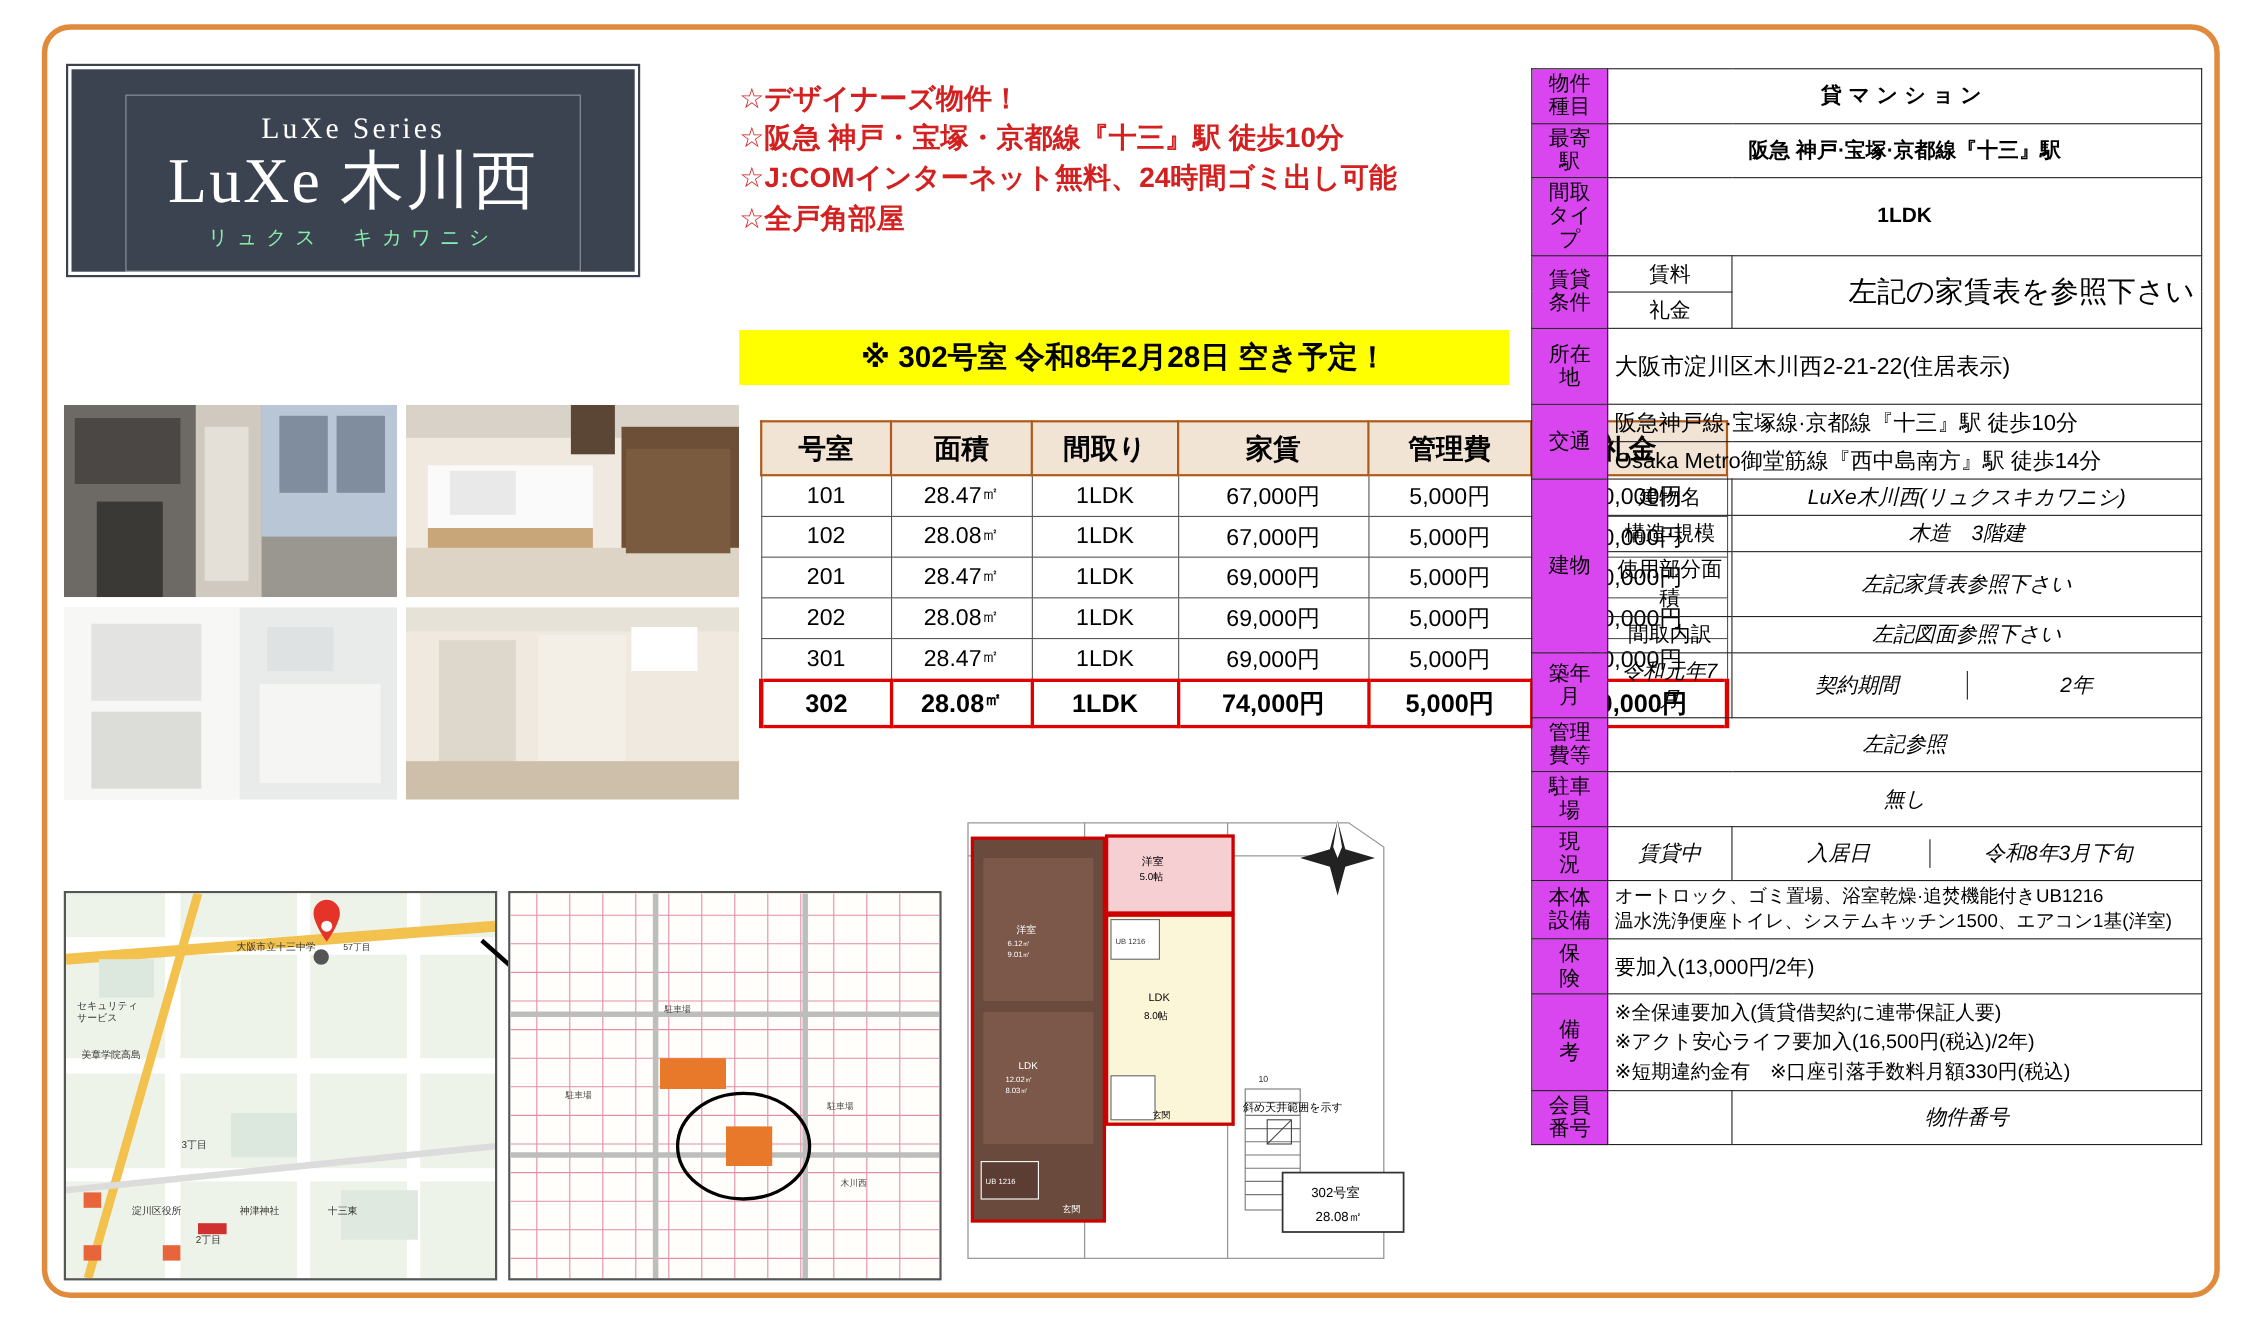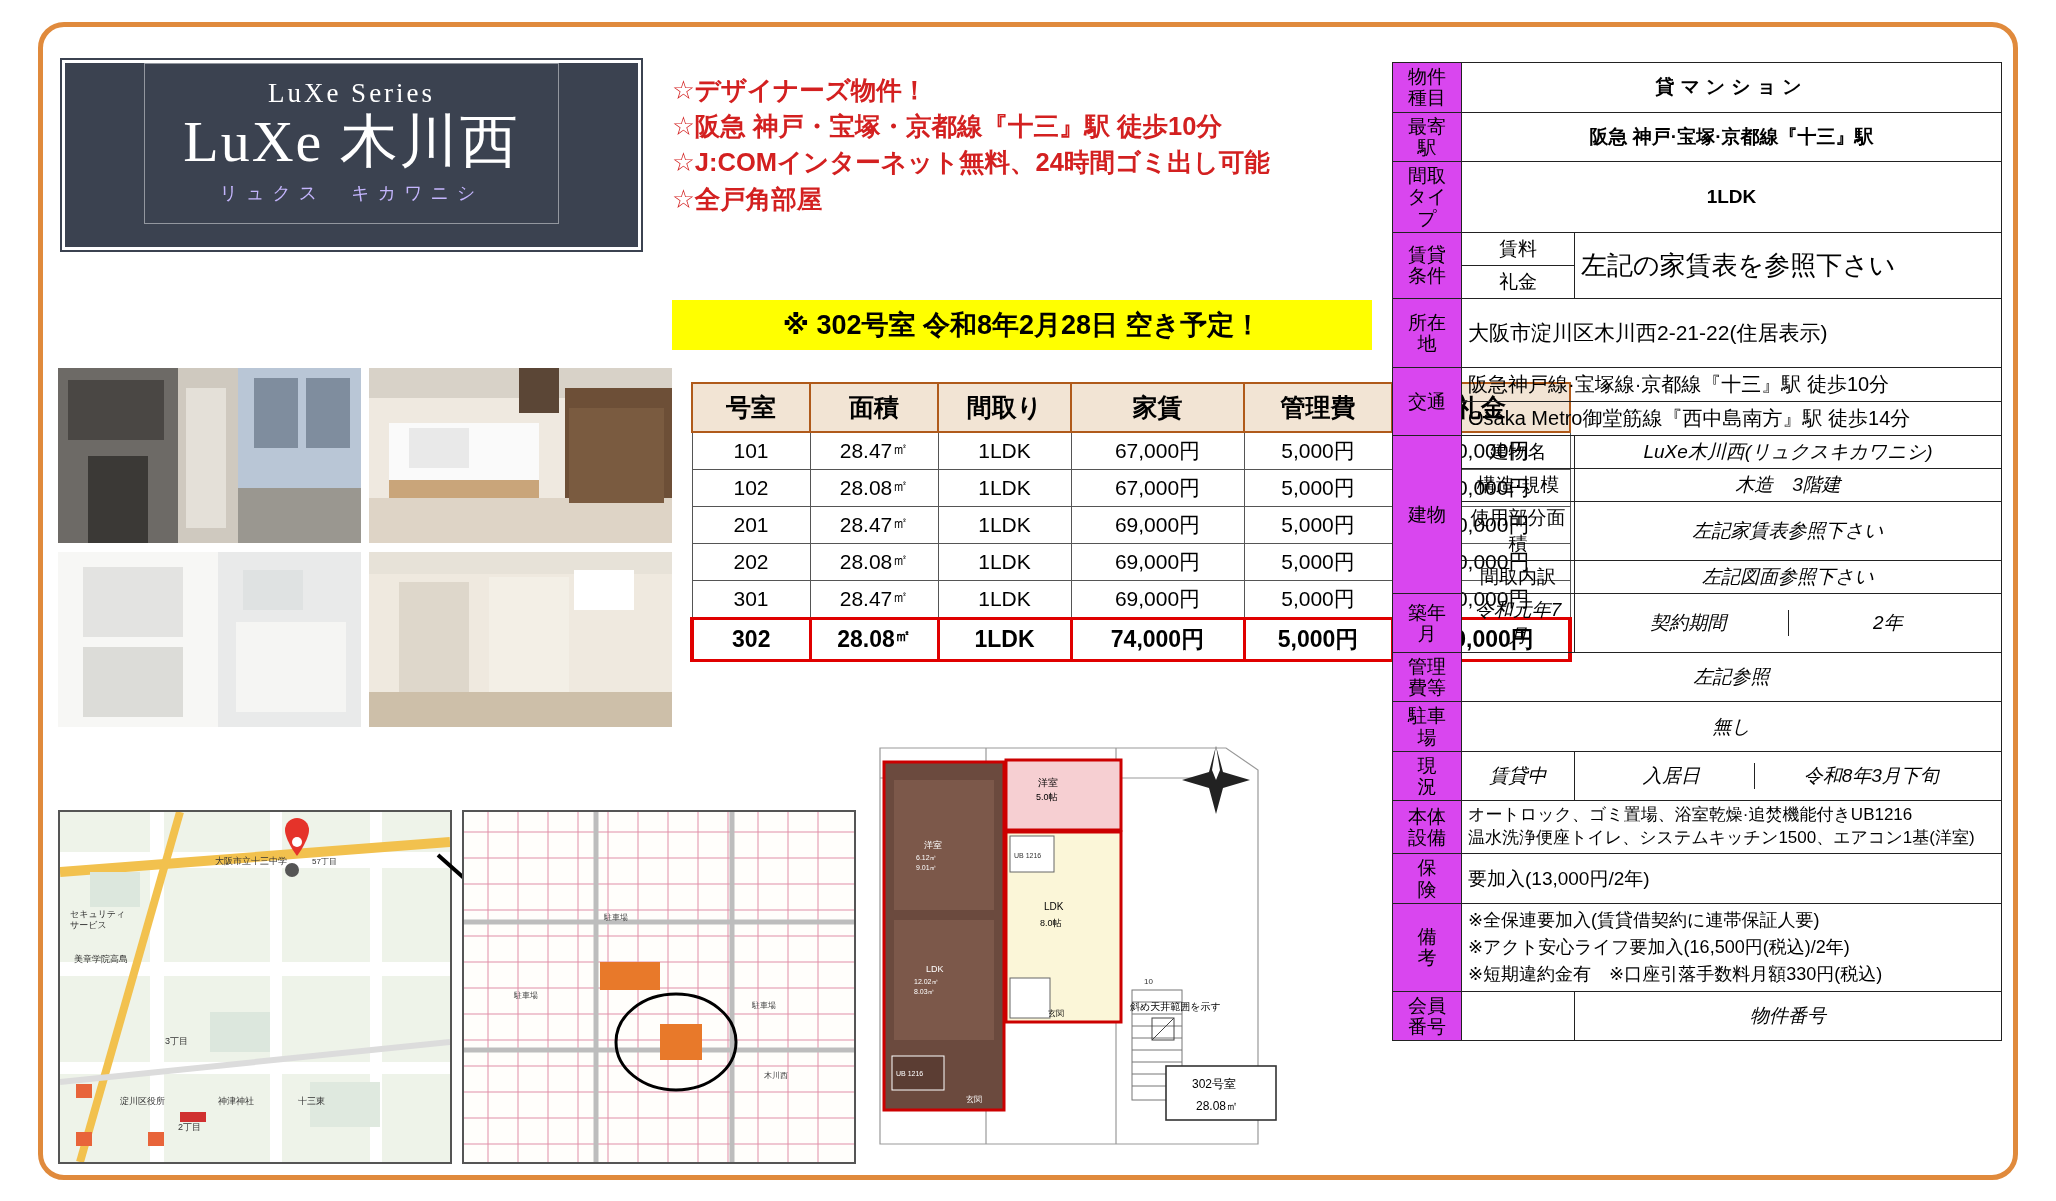--- a/index.html
+++ b/index.html
@@ -1,26 +1,26 @@
 <!DOCTYPE html>
 <html><head>
 <meta charset="utf-8">
 <style>
   html,body{margin:0;padding:0;background:#ffffff;}
   body{width:2056px;height:1201px;font-family:"Liberation Sans","DejaVu Sans",sans-serif;color:#000;overflow:hidden;}
   .page{position:relative;width:2056px;height:1201px;}
   .frame{position:absolute;left:38px;top:22px;width:1980px;height:1158px;border:5px solid #e08a3c;border-radius:26px;box-sizing:border-box;}
 
   
-  .logo{position:absolute;left:62px;top:60px;width:579px;height:190px;background:#3b4250;border:3px solid #ffffff;box-sizing:border-box;
-        box-shadow:0 0 0 2px #3b4250;display:flex;flex-direction:column;align-items:center;justify-content:flex-start;}
+  .logo{position:absolute;left:62px;top:60px;width:518px;height:190px;background:#3b4250;border:3px solid #ffffff;box-sizing:border-box;
+        box-shadow:0 0 0 2px #3b4250;display:flex;flex-direction:column;align-items:center;justify-content:flex-end;}
   .logo-inner{border:1px solid rgba(255,255,255,.45);padding:14px 38px 18px;text-align:center;}
   .logo-series{color:#fff;font-family:"Liberation Serif","DejaVu Serif",serif;font-size:27px;letter-spacing:3px;margin-bottom:4px;}
   .logo-main{color:#fff;font-family:"Liberation Serif","DejaVu Serif",serif;font-size:58px;letter-spacing:2px;line-height:1;}
-  .logo-kana{color:#c4b5fd;font-size:18px;letter-spacing:8px;margin-top:10px;}
+  .logo-kana{color:#86efac;font-size:18px;letter-spacing:8px;margin-top:10px;}
 
   
   .bullets{position:absolute;left:672px;top:72px;width:700px;font-size:25.5px;line-height:1.42;color:#d32020;font-weight:bold;}
   .bullets div{white-space:nowrap;}
   .bullets .under{text-decoration:underline;}
 
   
   .notice{position:absolute;left:672px;top:300px;width:700px;height:50px;background:#ffff00;display:flex;align-items:center;justify-content:center;
           font-size:27px;font-weight:bold;color:#000;}
 
@@ -49,21 +49,21 @@
   .floor{position:absolute;left:866px;top:740px;width:530px;height:420px;}
 
   
   .spec{position:absolute;left:1392px;top:62px;width:610px;border-collapse:collapse;}
   .spec td{border:1.6px solid #222;padding:3px 6px;vertical-align:middle;font-size:19px;}
   .lbl{width:56px;text-align:center;font-size:17px;line-height:1.12;background:#d946ef;}
   .lbl2{width:100px;text-align:center;font-size:17px;}
   .big{font-size:52px;font-weight:bold;text-align:center;letter-spacing:6px;}
   .big2{font-size:28px;font-weight:bold;text-align:center;margin-top:24px;}
   .big3{font-size:34px;font-weight:bold;text-align:center;}
-  .mid{font-size:24px;text-align:left;}
+  .mid{font-size:24px;text-align:right;}
   .c{text-align:center;font-style:italic;}
   .l{text-align:left;}
   .sm{font-size:18px;}
   .xsm{font-size:16px;}
 </style>
 </head>
 <body>
 
 <div class="page">
   <div class="frame"></div>

